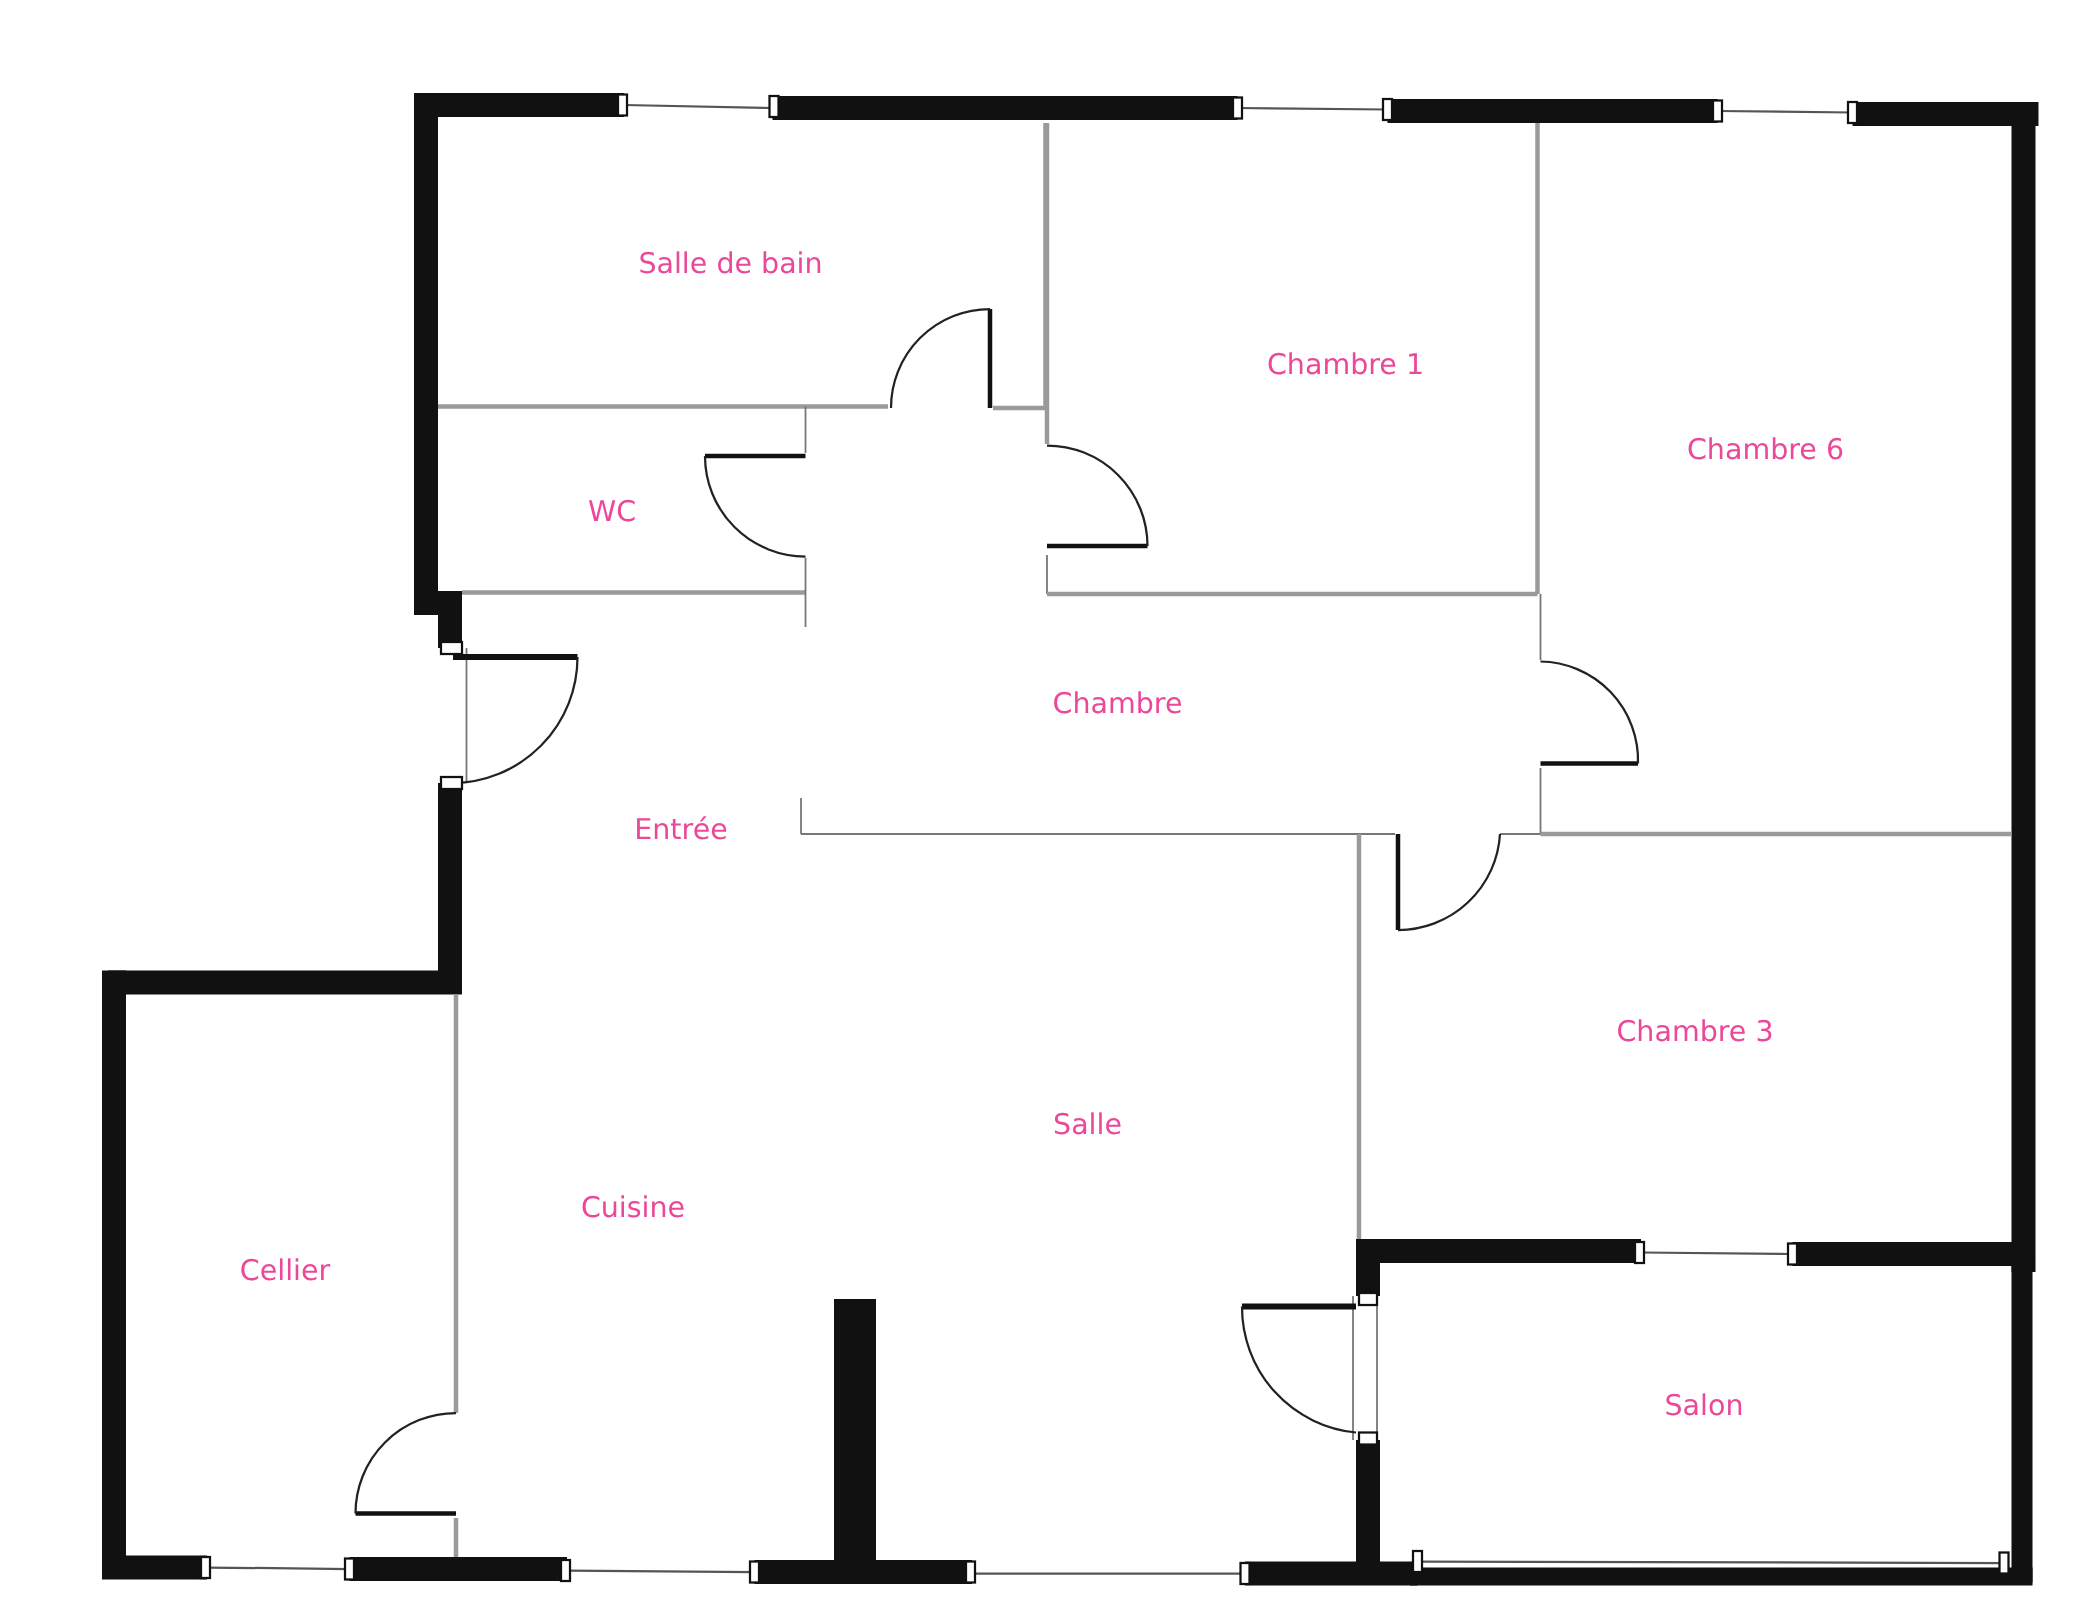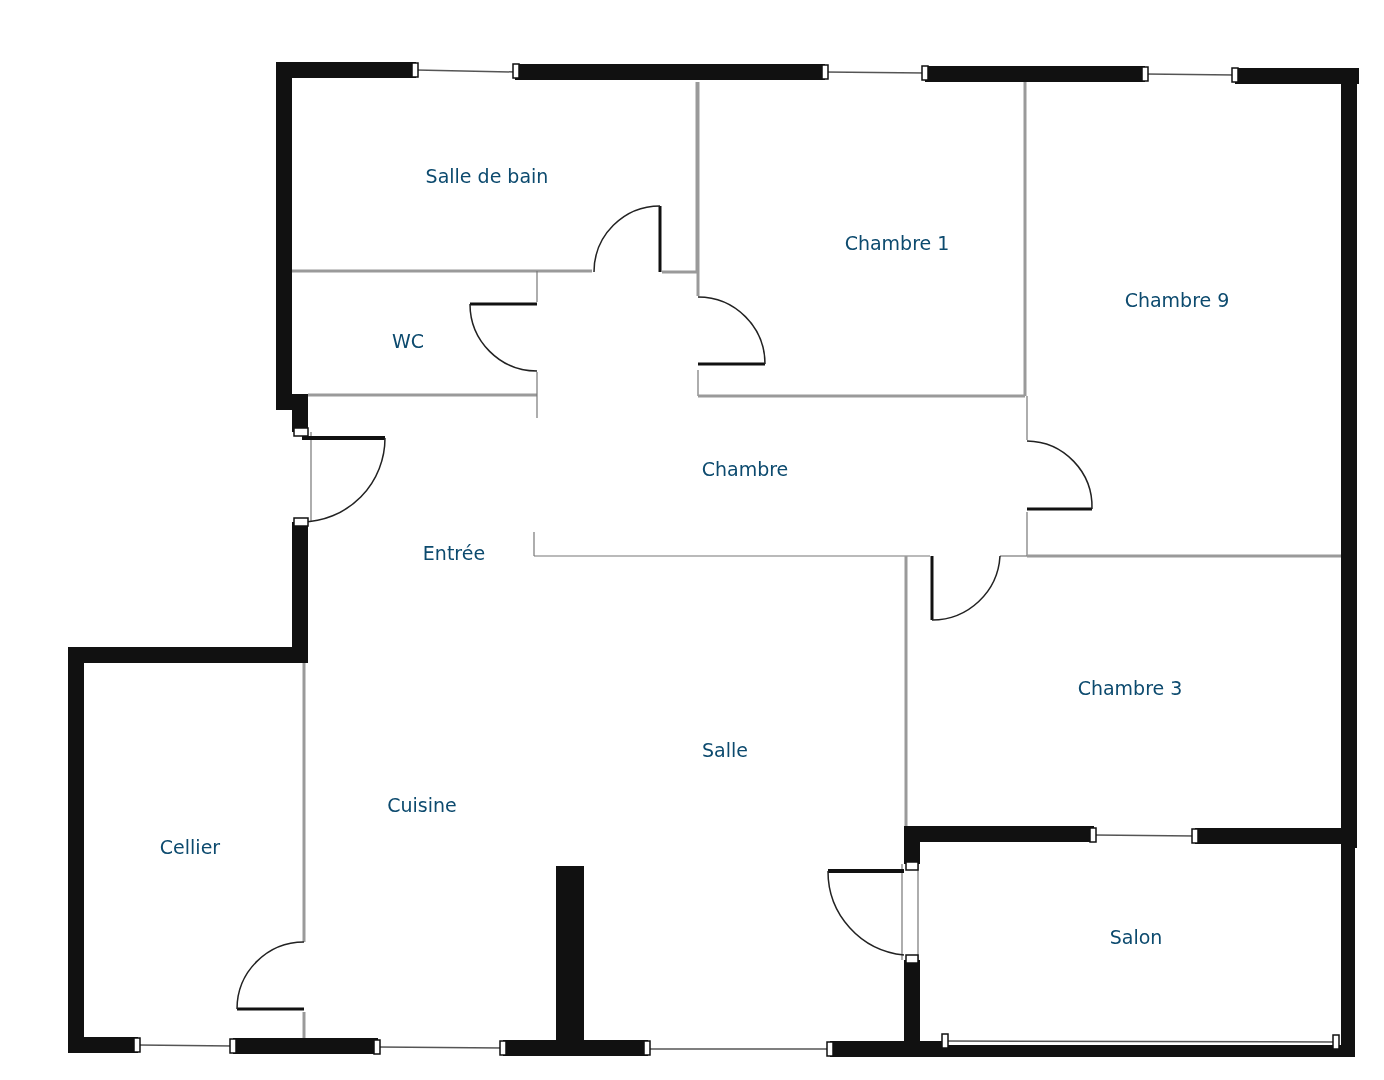--- a/index.html
+++ b/index.html
@@ -9,21 +9,21 @@
   .partition { stroke: #9a9a9a; stroke-width: 3; fill: none; }
   .thinline { stroke: #777; stroke-width: 1.2; fill: none; }
   .door-leaf { stroke: #111; stroke-width: 3; fill: none; }
   .door-arc { stroke: #222; stroke-width: 1.5; fill: none; }
   .window-glass { stroke: #555; stroke-width: 1.5; fill: #fff; }
   .window-cap { fill: #fff; stroke: #111; stroke-width: 1.5; }
   .room-label {
     position: absolute;
     font-family: "DejaVu Sans", sans-serif;
     font-size: 19px;
-    color: #0c4a6e;
+    color: #ec4899;
     transform: translate(-50%, -50%);
     white-space: nowrap;
   }
 </style>
 </head>
 <body>
 
 <svg id="plan" viewBox="0 0 1384 1080" xmlns="http://www.w3.org/2000/svg">
 
   <g>
@@ -174,21 +174,21 @@
       <line class="door-leaf" x1="828" y1="871" x2="904" y2="871" style="stroke-width:4"></line>
       <path class="door-arc" d="M 828 871 A 84 84 0 0 0 904 955"></path>
       <rect class="window-cap" x="906" y="862" width="12" height="8"></rect>
       <rect class="window-cap" x="906" y="955" width="12" height="8"></rect>
     </g>
   </g>
 </svg>
 
 <div class="room-label" style="left:487px;top:176px;">Salle de bain</div>
 <div class="room-label" style="left:865px;top:243px;margin-left:32px;">Chambre 1</div>
-<div class="room-label" style="left:1177px;top:300px;">Chambre 9</div>
+<div class="room-label" style="left:1177px;top:300px;">Chambre 6</div>
 <div class="room-label" style="left:408px;top:341px;">WC</div>
 <div class="room-label" style="left:745px;top:469px;">Chambre</div>
 <div class="room-label" style="left:422px;top:553px;margin-left:32px;">Entrée</div>
 <div class="room-label" style="left:1130px;top:688px;">Chambre 3</div>
 <div class="room-label" style="left:725px;top:750px;">Salle</div>
 <div class="room-label" style="left:422px;top:805px;">Cuisine</div>
 <div class="room-label" style="left:190px;top:847px;">Cellier</div>
 <div class="room-label" style="left:1136px;top:937px;">Salon</div>
 
 </body></html>

